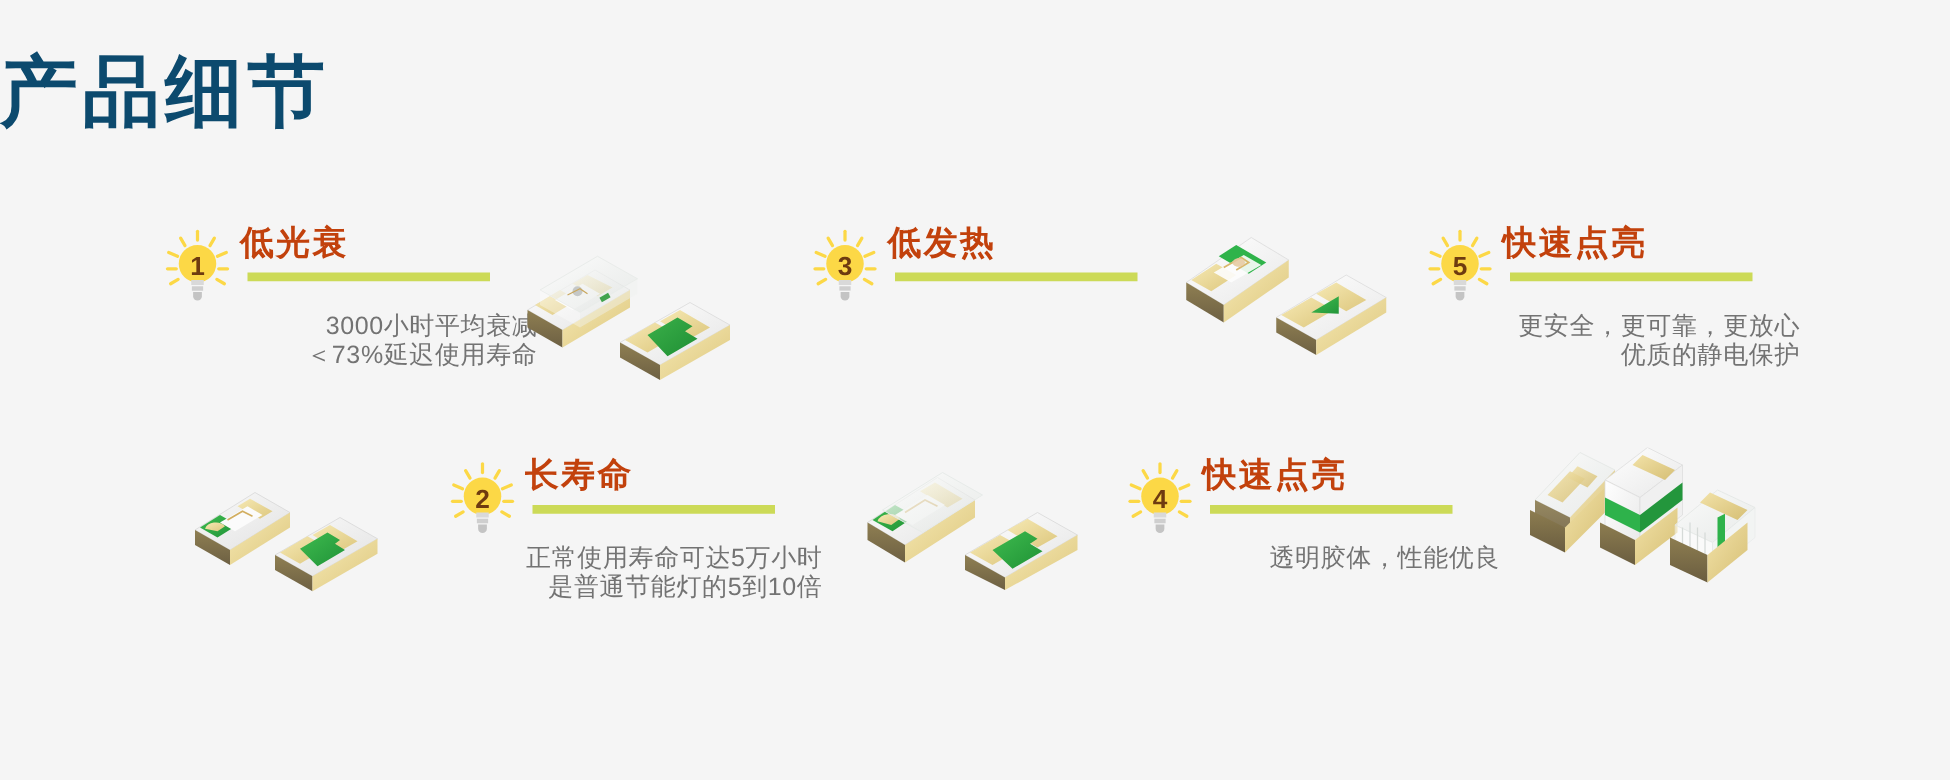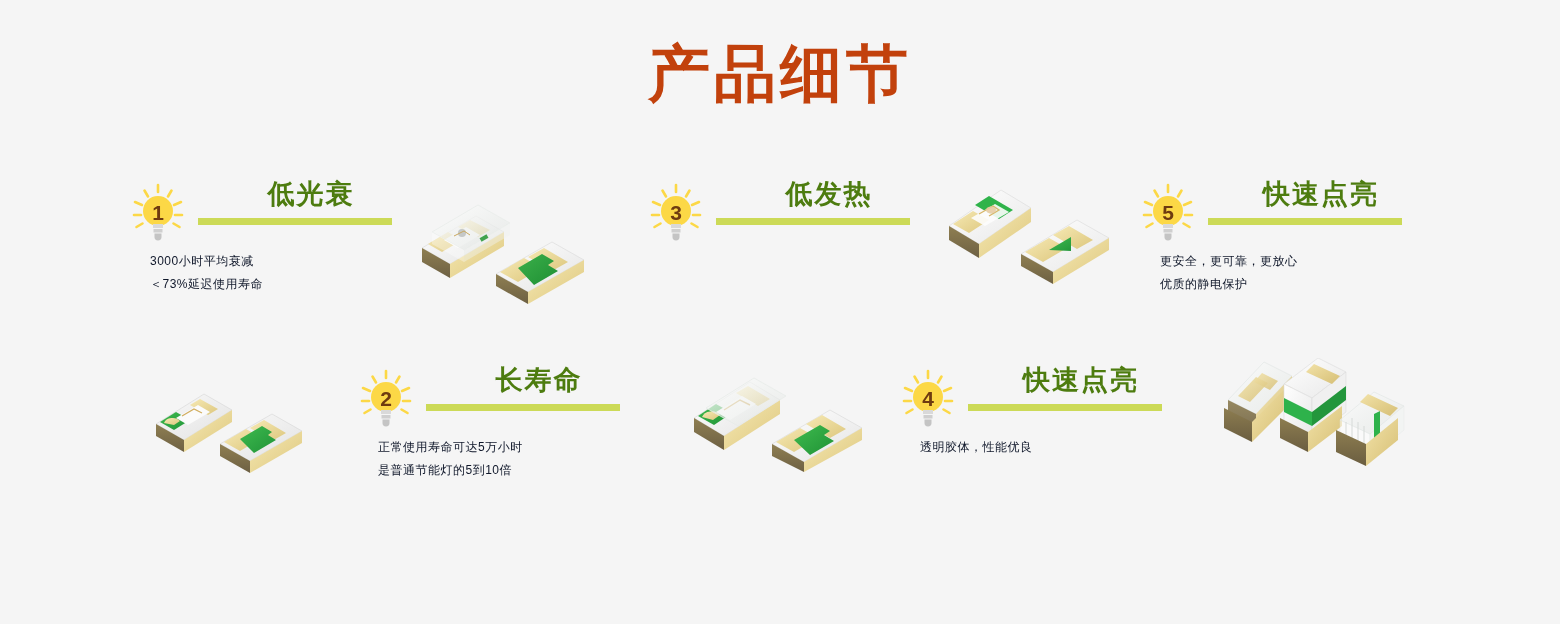--- a/index.html
+++ b/index.html
@@ -19,25 +19,24 @@
     width: 1560px;
     height: 624px;
   }
 
   
   .page-title {
     position: absolute;
     left: 0;
     top: 38px;
     width: 1560px;
-    text-align: center;
     font-size: 62px;
     line-height: 72px;
     font-weight: 700;
-    color: #c2410c;
+    color: #0c4a6e;
     letter-spacing: 4px;
   }
 
   
   .feature {
     position: absolute;
     width: 300px;
   }
   .feature-head {
     position: relative;
@@ -50,45 +49,45 @@
     width: 56px;
     height: 62px;
   }
   .bulb svg { display: block; }
 
   .feature-title {
     position: absolute;
     left: 62px;
     top: 0px;
     width: 238px;
-    text-align: center;
+    text-align: left;
     font-size: 27px;
     line-height: 33px;
     font-weight: 700;
-    color: #4d7c0f;
+    color: #c2410c;
     letter-spacing: 2px;
     white-space: nowrap;
   }
   .feature-rule {
     position: absolute;
     left: 68px;
     top: 40px;
     width: 194px;
     height: 7px;
     background: #ccda57;
   }
   .feature-desc {
     position: absolute;
     left: 20px;
     top: 72px;
     width: 280px;
-    text-align: left;
-    font-size: 12px;
+    text-align: right;
+    font-size: 20px;
     line-height: 23px;
-    color: #0f172a;
+    color: #737373;
     letter-spacing: 0.5px;
     white-space: nowrap;
   }
 
   
   .led-art {
     position: absolute;
   }
   .led-art svg { display: block; }
 </style>

